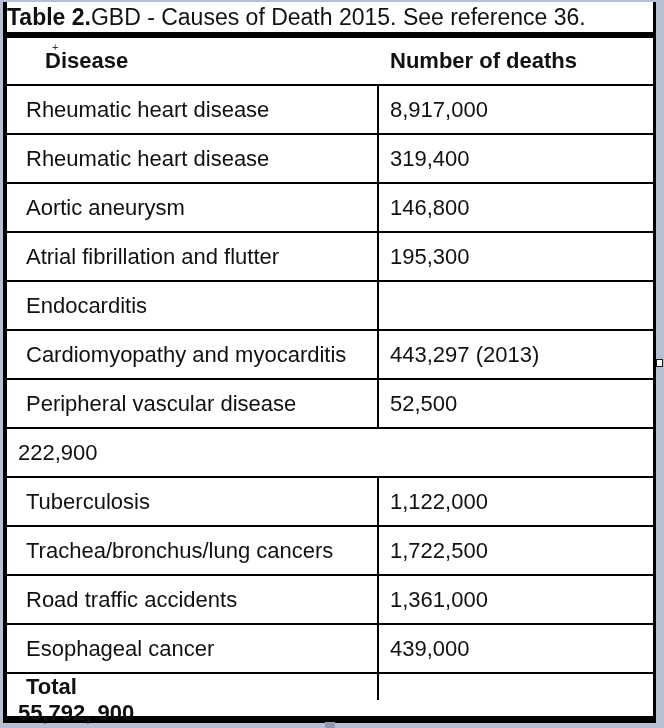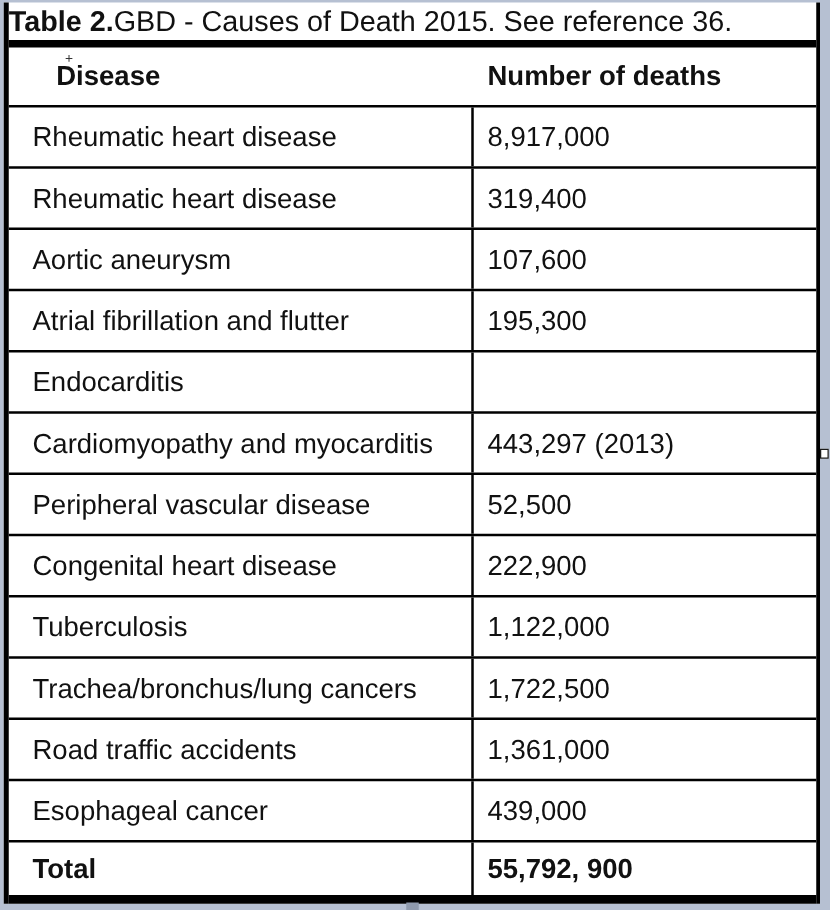--- a/index.html
+++ b/index.html
@@ -56,20 +56,21 @@
   .cell-deaths {
     flex:1;
     display:flex;
     align-items:center;
     padding-left:11px;
   }
   .row-total {
     height:42px;
     border-bottom:none;
     font-weight:bold;
+    flex-direction:column;
   }
   .plus-mark {
     position:absolute;
     left:52px; top:42px;
     font-size:11px;
     color:#333;
     line-height:11px;
   }
   .handle-right {
     position:absolute;
@@ -105,39 +106,38 @@
   <div class="row">
     <div class="cell-disease">Rheumatic heart disease</div>
     <div class="cell-deaths">8,917,000</div>
   </div>
   <div class="row">
     <div class="cell-disease">Rheumatic heart disease</div>
     <div class="cell-deaths">319,400</div>
   </div>
   <div class="row">
     <div class="cell-disease">Aortic aneurysm</div>
-    <div class="cell-deaths">107,600</div>
+    <div class="cell-deaths">146,800</div>
   </div>
   <div class="row">
     <div class="cell-disease">Atrial fibrillation and flutter</div>
     <div class="cell-deaths">195,300</div>
   </div>
   <div class="row">
     <div class="cell-disease">Endocarditis</div>
   </div>
   <div class="row">
     <div class="cell-disease">Cardiomyopathy and myocarditis</div>
     <div class="cell-deaths">443,297 (2013)</div>
   </div>
   <div class="row">
     <div class="cell-disease">Peripheral vascular disease</div>
     <div class="cell-deaths">52,500</div>
   </div>
   <div class="row">
-    <div class="cell-disease">Congenital heart disease</div>
     <div class="cell-deaths">222,900</div>
   </div>
   <div class="row">
     <div class="cell-disease">Tuberculosis</div>
     <div class="cell-deaths">1,122,000</div>
   </div>
   <div class="row">
     <div class="cell-disease">Trachea/bronchus/lung cancers</div>
     <div class="cell-deaths">1,722,500</div>
   </div>

